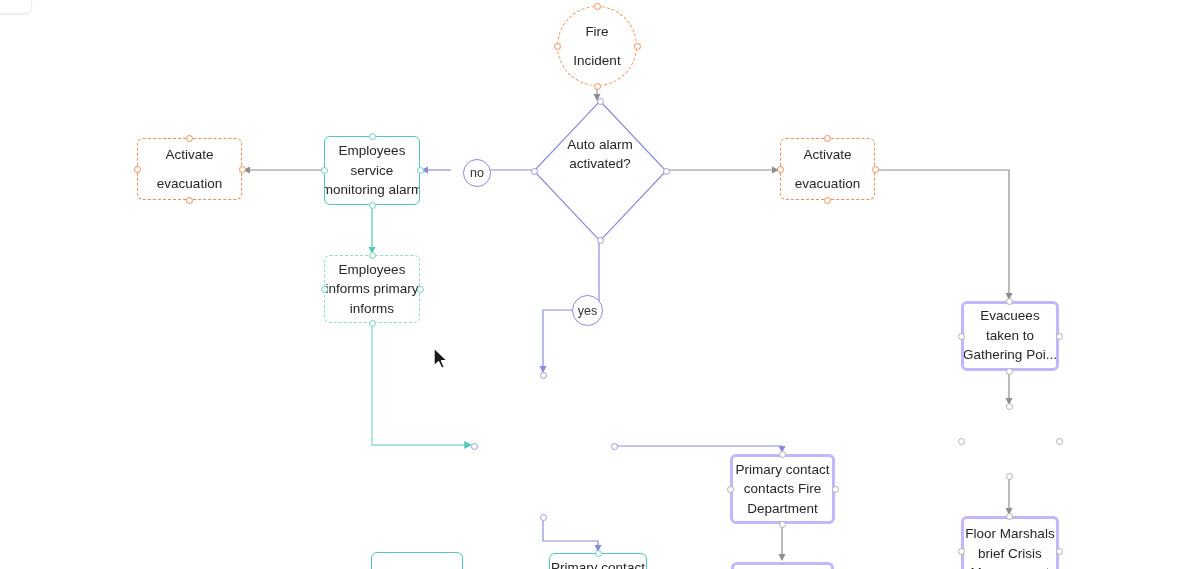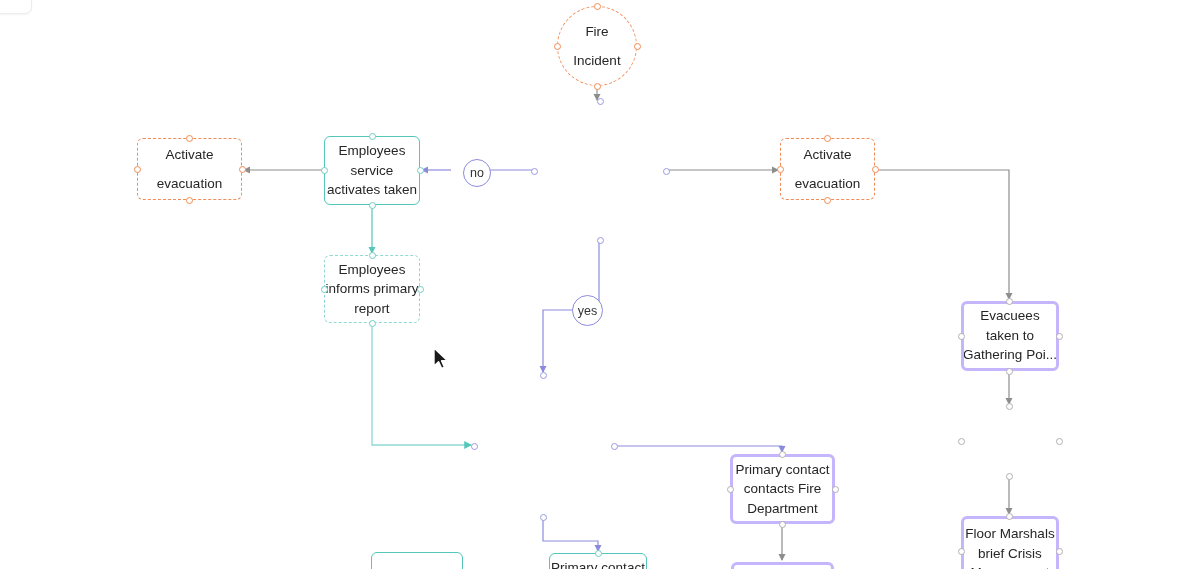--- a/index.html
+++ b/index.html
@@ -143,48 +143,57 @@
 
   <div class="node circle-orange" style="left:557px;top:6px;width:80px;height:80px;">
     <span class="lbl">Fire</span>
     <span class="lbl" style="margin-top:9px;">Incident</span>
   </div>
   <div class="port p-orange" style="left:593.5px;top:2.5px;"></div>
   <div class="port p-orange" style="left:553.5px;top:42.5px;"></div>
   <div class="port p-orange" style="left:633.5px;top:42.5px;"></div>
   <div class="port p-orange" style="left:593.5px;top:82.5px;"></div>
 
+  <div class="diamond-wrap" style="left:533px;top:100px;width:134px;height:142px;">
+    <svg width="134" height="142" style="position:absolute;left:0;top:0;overflow:visible;">
+      <polygon points="67,1 133,71 67,141 1,71" fill="#ffffff" stroke="#8b8bdd" stroke-width="1.2"></polygon>
+    </svg>
+    <div class="diamond-label" style="padding-bottom:34px;">
+      <span class="lbl">Auto alarm</span>
+      <span class="lbl">activated?</span>
+    </div>
+  </div>
   <div class="port p-purple" style="left:596.5px;top:97.5px;"></div>
   <div class="port p-purple" style="left:530.5px;top:167.5px;"></div>
   <div class="port p-purple" style="left:662.5px;top:167.5px;"></div>
   <div class="port p-purple" style="left:596.5px;top:236.5px;"></div>
 
   <div class="node rect dash-orange" style="left:137px;top:138px;width:105px;height:62px;">
     <span class="lbl">Activate</span>
     <span class="lbl" style="margin-top:10px;">evacuation</span>
   </div>
   <div class="port p-orange" style="left:186px;top:134.5px;"></div>
   <div class="port p-orange" style="left:133.5px;top:165.5px;"></div>
   <div class="port p-orange" style="left:238.5px;top:165.5px;"></div>
   <div class="port p-orange" style="left:186px;top:196.5px;"></div>
 
   <div class="node rect solid-teal" style="left:324px;top:136px;width:96px;height:69px;">
     <span class="lbl">Employees</span>
     <span class="lbl">service</span>
-    <span class="lbl">activates taken</span>
+    <span class="lbl">monitoring alarm</span>
   </div>
   <div class="port p-teal" style="left:368.5px;top:132.5px;"></div>
   <div class="port p-teal" style="left:320.5px;top:167px;"></div>
   <div class="port p-teal" style="left:416.5px;top:167px;"></div>
   <div class="port p-teal" style="left:368.5px;top:201.5px;"></div>
 
   <div class="node rect dash-teal" style="left:324px;top:255px;width:96px;height:68px;">
     <span class="lbl">Employees</span>
     <span class="lbl">informs primary</span>
-    <span class="lbl">report</span>
+    <span class="lbl">informs</span>
   </div>
   <div class="port p-teal" style="left:368.5px;top:251.5px;"></div>
   <div class="port p-teal" style="left:320.5px;top:285.5px;"></div>
   <div class="port p-teal" style="left:416.5px;top:285.5px;"></div>
   <div class="port p-teal" style="left:368.5px;top:319.5px;"></div>
 
   <div class="node rect dash-orange" style="left:780px;top:138px;width:95px;height:62px;">
     <span class="lbl">Activate</span>
     <span class="lbl" style="margin-top:10px;">evacuation</span>
   </div>

